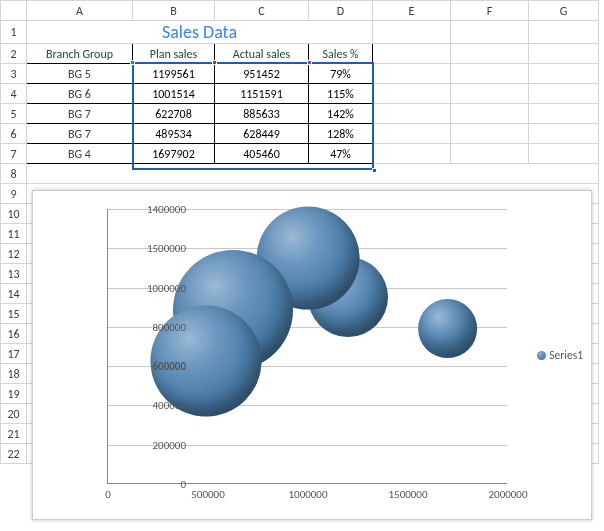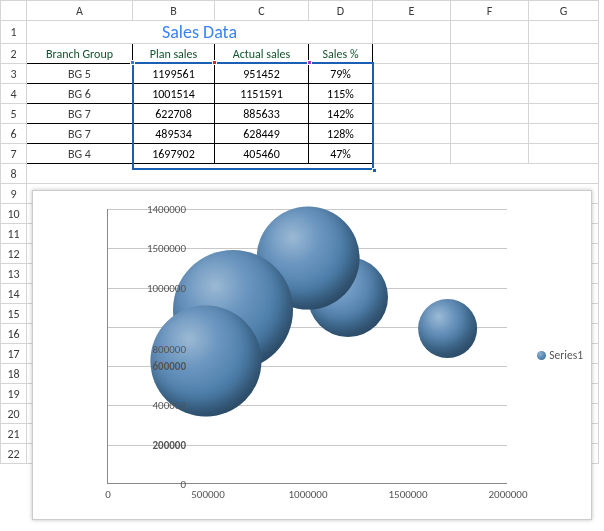--- a/index.html
+++ b/index.html
@@ -319,20 +319,20 @@
       <div class="bubble" style="width: 102.887px; height: 102.887px; left: 200.303px; top: 48.7946px;"></div>
       <div class="bubble" style="width: 120px; height: 120px; left: 124.542px; top: 101.036px;"></div>
       <div class="bubble" style="width: 111.127px; height: 111.127px; left: 97.9068px; top: 151.555px;"></div>
       <div class="bubble" style="width: 59.7887px; height: 59.7887px; left: 339.58px; top: 119.552px;"></div>
     </div>
   <div class="legend">
     <span class="legend-dot"></span>
     <span>Series1</span>
   </div>
 <div class="ylab" style="top: 293px;">0</div>
-    <div class="ylab" style="top: 253.714px; font-weight: bold;">200000</div>
+    <div class="ylab" style="top: 253.714px;">200000</div>
     <div class="ylab" style="top: 214.429px;">400000</div>
     <div class="ylab" style="top: 175.143px; font-weight: bold;">600000</div>
-    <div class="ylab" style="top: 135.857px; margin-top: 22px;">800000</div>
+    <div class="ylab" style="top: 135.857px;">800000</div>
     <div class="ylab" style="top: 96.5714px;">1000000</div>
     <div class="ylab" style="top: 57.2857px;">1500000</div>
     <div class="ylab" style="top: 18px;">1400000</div>
   </div>
 
 </body></html>

